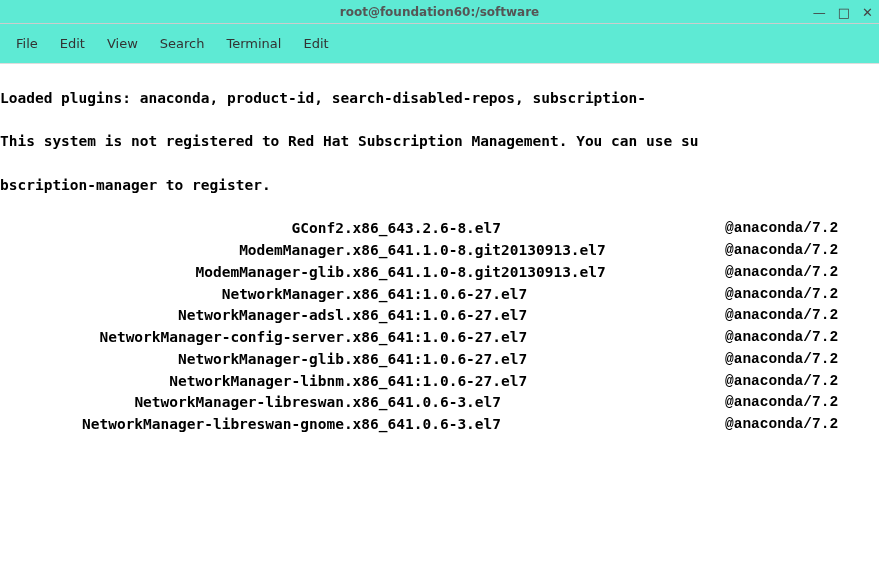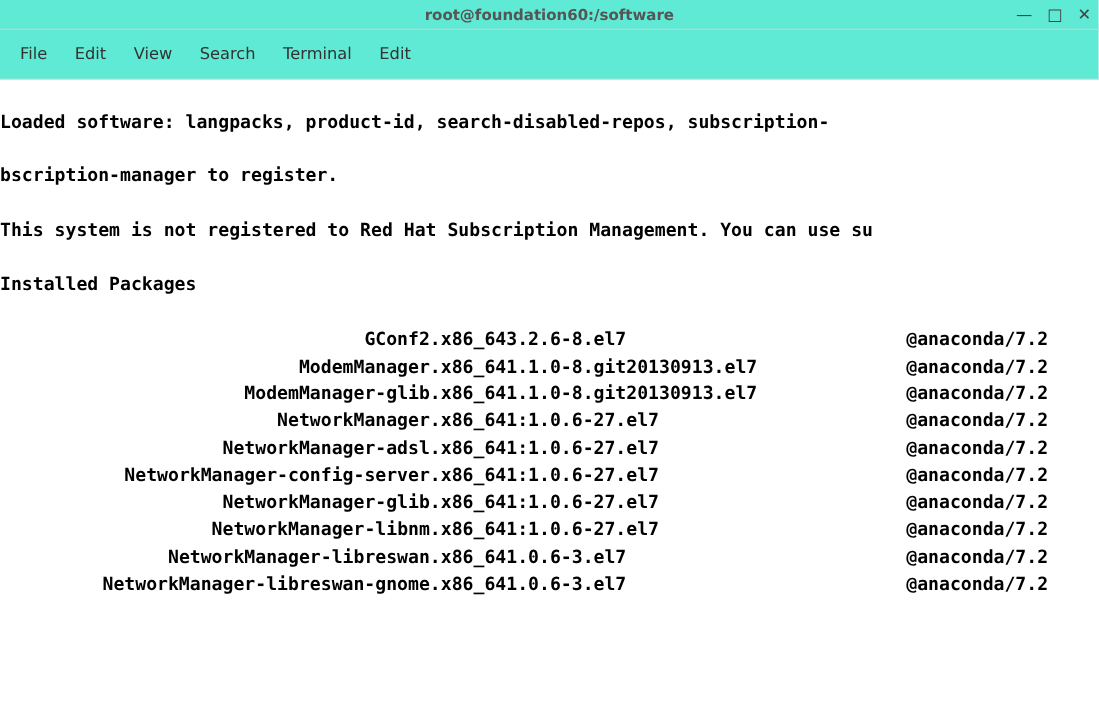--- a/index.html
+++ b/index.html
@@ -64,21 +64,21 @@
       padding: 2px 0 0 0;
       white-space: pre;
       color: #000;
       background: #fff;
     }
     .row {
       display: flex;
     }
     .col-pkg { width: 405px; flex-shrink: 0; text-align: right; }
     .col-ver { width: 320px; flex-shrink: 0; }
-    .col-repo { flex-shrink: 0; }
+    .col-repo { flex-shrink: 0; font-family: Liberation Mono, monospace; }
   </style>
 </head>
 <body>
 
 <div class="titlebar">
   <span class="title">root@foundation60:/software</span>
   <div class="window-controls">
     <span>—</span>
     <span>□</span>
     <span>✕</span>
@@ -88,18 +88,17 @@
 <div class="menubar">
   <span>File</span>
   <span>Edit</span>
   <span>View</span>
   <span>Search</span>
   <span>Terminal</span>
   <span>Edit</span>
 </div>
 
 <div class="terminal">
-<div>Loaded software: langpacks, product-id, search-disabled-repos, subscription-</div>
+<div>Loaded plugins: anaconda, product-id, search-disabled-repos, subscription-</div>
+<div>This system is not registered to Red Hat Subscription Management. You can use su</div>
 <div>bscription-manager to register.</div>
-<div>This system is not registered to Red Hat Subscription Management. You can use su</div>
-<div>Installed Packages</div>
 <div id="pkg-list"><div class="row"><span class="col-pkg">GConf2.x86_64</span><span class="col-ver">3.2.6-8.el7</span><span class="col-repo">@anaconda/7.2</span></div><div class="row"><span class="col-pkg">ModemManager.x86_64</span><span class="col-ver">1.1.0-8.git20130913.el7</span><span class="col-repo">@anaconda/7.2</span></div><div class="row"><span class="col-pkg">ModemManager-glib.x86_64</span><span class="col-ver">1.1.0-8.git20130913.el7</span><span class="col-repo">@anaconda/7.2</span></div><div class="row"><span class="col-pkg">NetworkManager.x86_64</span><span class="col-ver">1:1.0.6-27.el7</span><span class="col-repo">@anaconda/7.2</span></div><div class="row"><span class="col-pkg">NetworkManager-adsl.x86_64</span><span class="col-ver">1:1.0.6-27.el7</span><span class="col-repo">@anaconda/7.2</span></div><div class="row"><span class="col-pkg">NetworkManager-config-server.x86_64</span><span class="col-ver">1:1.0.6-27.el7</span><span class="col-repo">@anaconda/7.2</span></div><div class="row"><span class="col-pkg">NetworkManager-glib.x86_64</span><span class="col-ver">1:1.0.6-27.el7</span><span class="col-repo">@anaconda/7.2</span></div><div class="row"><span class="col-pkg">NetworkManager-libnm.x86_64</span><span class="col-ver">1:1.0.6-27.el7</span><span class="col-repo">@anaconda/7.2</span></div><div class="row"><span class="col-pkg">NetworkManager-libreswan.x86_64</span><span class="col-ver">1.0.6-3.el7</span><span class="col-repo">@anaconda/7.2</span></div><div class="row"><span class="col-pkg">NetworkManager-libreswan-gnome.x86_64</span><span class="col-ver">1.0.6-3.el7</span><span class="col-repo">@anaconda/7.2</span></div></div>
 </div>
 
 </body></html>

